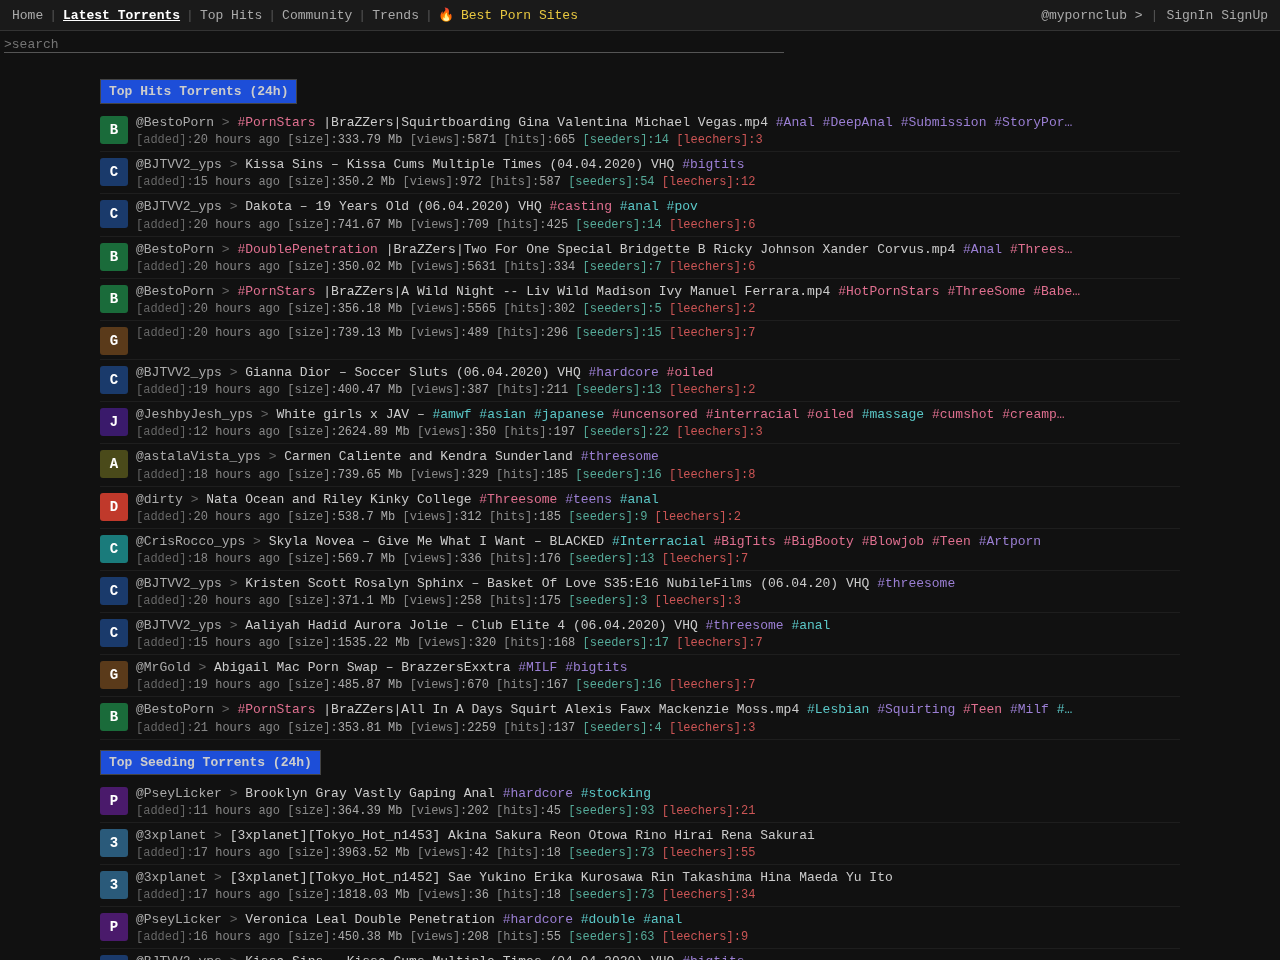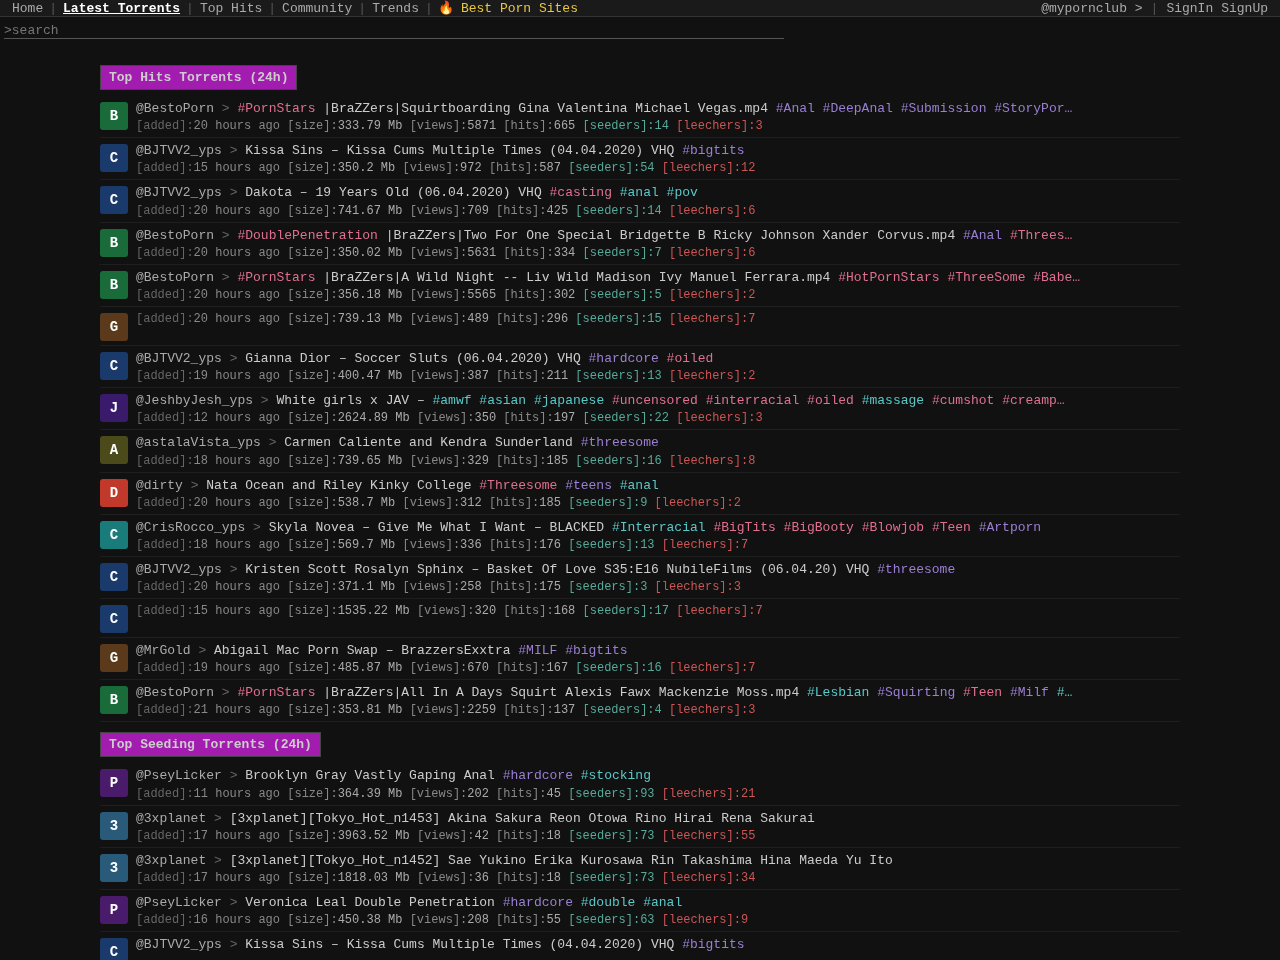--- a/index.html
+++ b/index.html
@@ -7,21 +7,21 @@
       background: #111;
       color: #ccc;
       font-family: 'Courier New', monospace;
       font-size: 13px;
     }
 
     
     #nav {
       background: #1a1a1a;
       border-bottom: 1px solid #333;
-      padding: 0 12px;
+      padding: 7px 12px;
       display: flex;
       align-items: center;
       gap: 6px;
     }
     .nav-item { color: #aaa; font-size: 13px; }
     .nav-item.active { color: #fff; font-weight: bold; text-decoration: underline; }
     .nav-sep { color: #555; }
     .nav-right { margin-left: auto; display: flex; align-items: center; gap: 8px; }
     .nav-user { color: #aaa; }
     .nav-auth { color: #aaa; }
@@ -42,21 +42,21 @@
       outline: none;
     }
 
     
     #main {
       padding: 10px 100px;
     }
 
     
     .section-header {
-      background: #a21caf;
+      background: #1d4ed8;
       color: #ccc;
       font-size: 13px;
       font-weight: bold;
       padding: 4px 8px;
       margin: 10px 0 6px 0;
       border: 1px solid #444;
       display: inline-block;
     }
 
     
@@ -228,20 +228,21 @@
       <div class="torrent-item">
         <div class="avatar" style="background-color: rgb(26, 58, 107);">C</div>
         <div class="torrent-content">
           <div class="torrent-title"><span class="username">@BJTVV2_yps</span> <span class="arrow">&gt;</span> <span class="title-text">Kristen Scott Rosalyn Sphinx – Basket Of Love S35:E16 NubileFilms (06.04.20) VHQ</span> <span class="tag-purple">#threesome</span></div>
           <div class="torrent-meta"><span class="meta-added">[added]:<span style="color:#888">20 hours ago</span></span> <span class="meta-size">[size]:<span style="color:#aaa">371.1 Mb</span></span> <span class="meta-views">[views]:<span style="color:#aaa">258</span></span> <span class="meta-hits">[hits]:<span style="color:#aaa">175</span></span> <span class="meta-seeders">[seeders]:<span style="color:#5a9">3</span></span> <span class="meta-leechers">[leechers]:<span style="color:#c55">3</span></span></div>
         </div>
       </div>
       <div class="torrent-item">
         <div class="avatar" style="background-color: rgb(26, 58, 107);">C</div>
         <div class="torrent-content">
+          <div class="torrent-title"><span class="username">@BJTVV2_yps</span> <span class="arrow">&gt;</span> <span class="title-text">Aaliyah Hadid Aurora Jolie – Club Elite 4 (06.04.2020) VHQ</span> <span class="tag-purple">#threesome</span> <span class="tag-teal">#anal</span></div>
           <div class="torrent-meta"><span class="meta-added">[added]:<span style="color:#888">15 hours ago</span></span> <span class="meta-size">[size]:<span style="color:#aaa">1535.22 Mb</span></span> <span class="meta-views">[views]:<span style="color:#aaa">320</span></span> <span class="meta-hits">[hits]:<span style="color:#aaa">168</span></span> <span class="meta-seeders">[seeders]:<span style="color:#5a9">17</span></span> <span class="meta-leechers">[leechers]:<span style="color:#c55">7</span></span></div>
         </div>
       </div>
       <div class="torrent-item">
         <div class="avatar" style="background-color: rgb(90, 58, 26);">G</div>
         <div class="torrent-content">
           <div class="torrent-title"><span class="username">@MrGold</span> <span class="arrow">&gt;</span> <span class="title-text">Abigail Mac Porn Swap – BrazzersExxtra</span> <span class="tag-purple">#MILF</span> <span class="tag-purple">#bigtits</span></div>
           <div class="torrent-meta"><span class="meta-added">[added]:<span style="color:#888">19 hours ago</span></span> <span class="meta-size">[size]:<span style="color:#aaa">485.87 Mb</span></span> <span class="meta-views">[views]:<span style="color:#aaa">670</span></span> <span class="meta-hits">[hits]:<span style="color:#aaa">167</span></span> <span class="meta-seeders">[seeders]:<span style="color:#5a9">16</span></span> <span class="meta-leechers">[leechers]:<span style="color:#c55">7</span></span></div>
         </div>
       </div>

